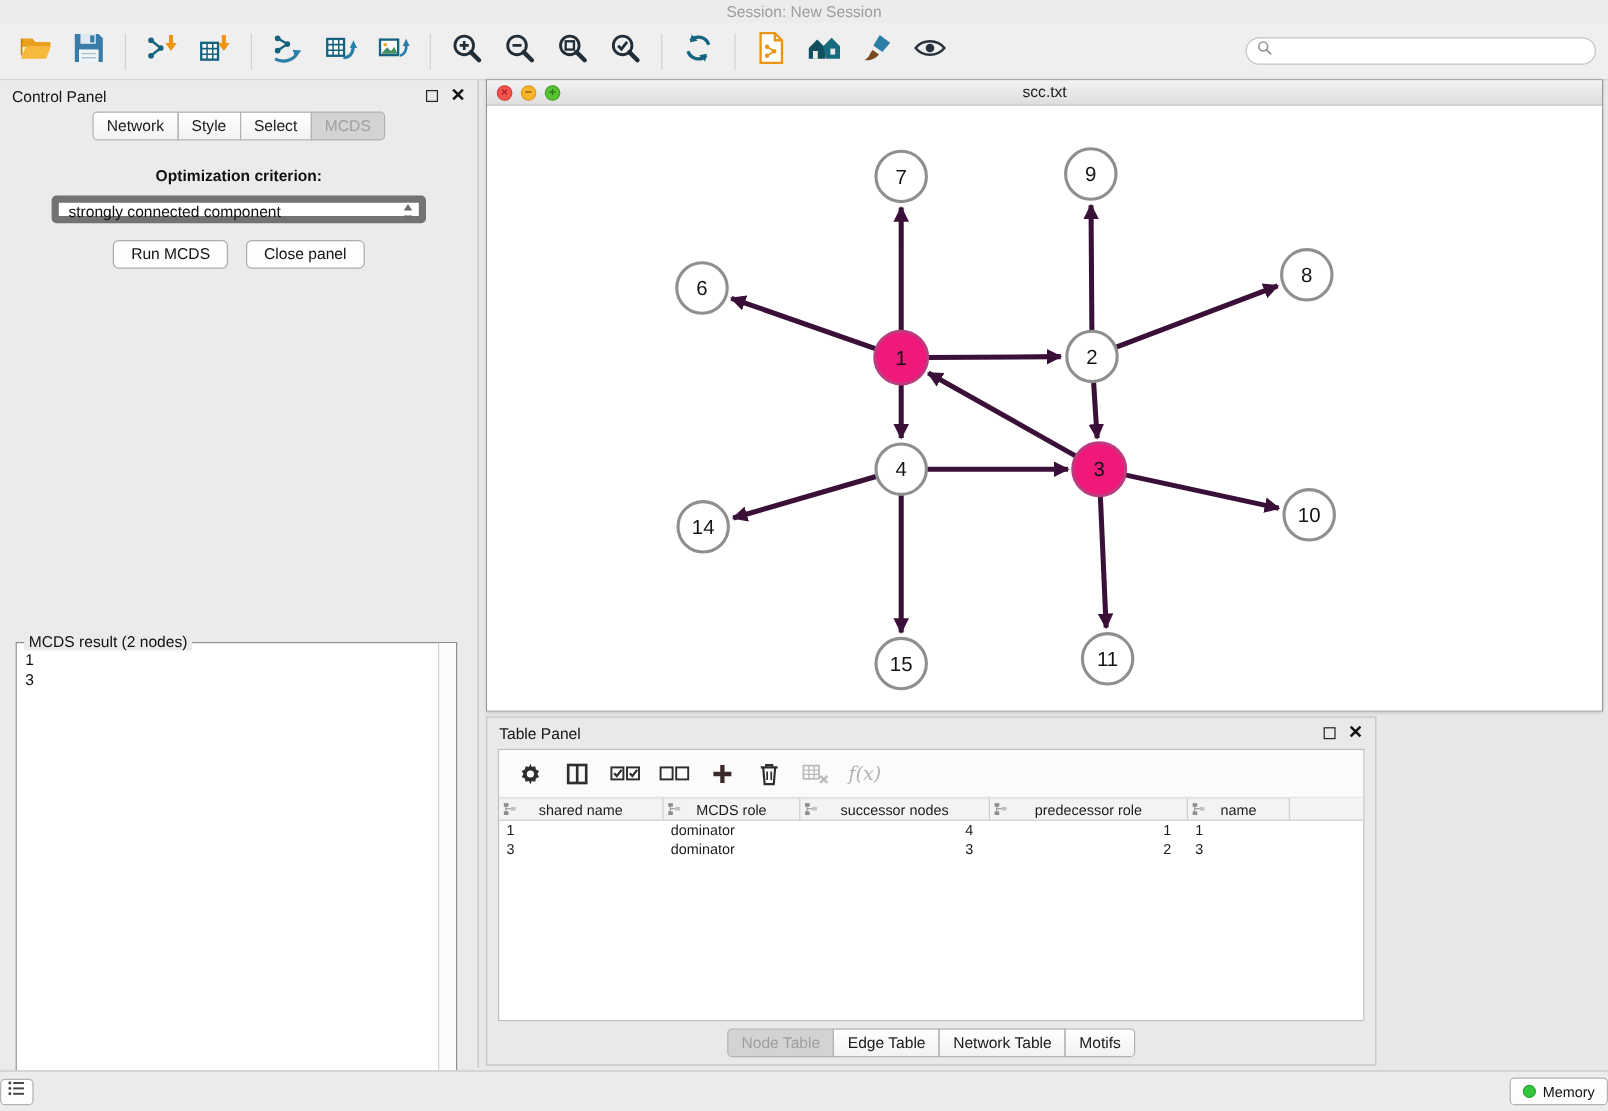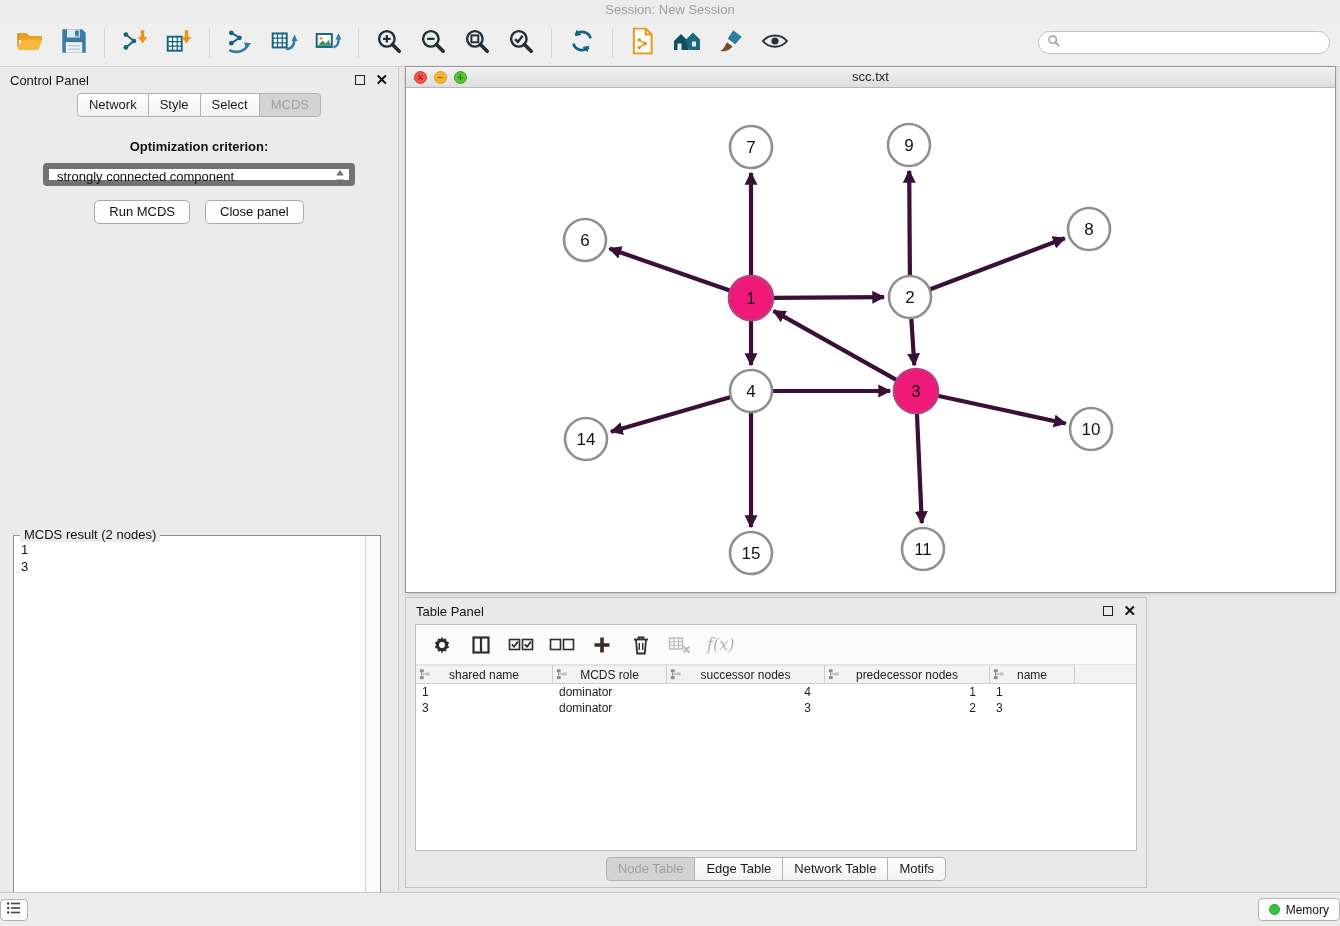--- a/index.html
+++ b/index.html
@@ -464,21 +464,21 @@
               </svg></span>
             <span>successor nodes</span>
           </div>
           <div class="th" style="width: 165px;">
             <span class="sort-ic"><svg width="12" height="12" viewBox="0 0 14 14">
                 <rect x="1" y="1.5" width="4.5" height="3.5" fill="#8d8d8d"></rect>
                 <rect x="8" y="5.2" width="4.5" height="3.5" fill="#c0c0c0"></rect>
                 <rect x="1" y="9.5" width="4.5" height="3.5" fill="#8d8d8d"></rect>
                 <path d="M3 5 v6 M3 7 h5" fill="none" stroke="#8d8d8d"></path>
               </svg></span>
-            <span>predecessor nodes</span>
+            <span>predecessor role</span>
           </div>
           <div class="th" style="width: 85px; text-align: center;">
             <span class="sort-ic"><svg width="12" height="12" viewBox="0 0 14 14">
                 <rect x="1" y="1.5" width="4.5" height="3.5" fill="#8d8d8d"></rect>
                 <rect x="8" y="5.2" width="4.5" height="3.5" fill="#c0c0c0"></rect>
                 <rect x="1" y="9.5" width="4.5" height="3.5" fill="#8d8d8d"></rect>
                 <path d="M3 5 v6 M3 7 h5" fill="none" stroke="#8d8d8d"></path>
               </svg></span>
             <span>name</span>
           </div>

